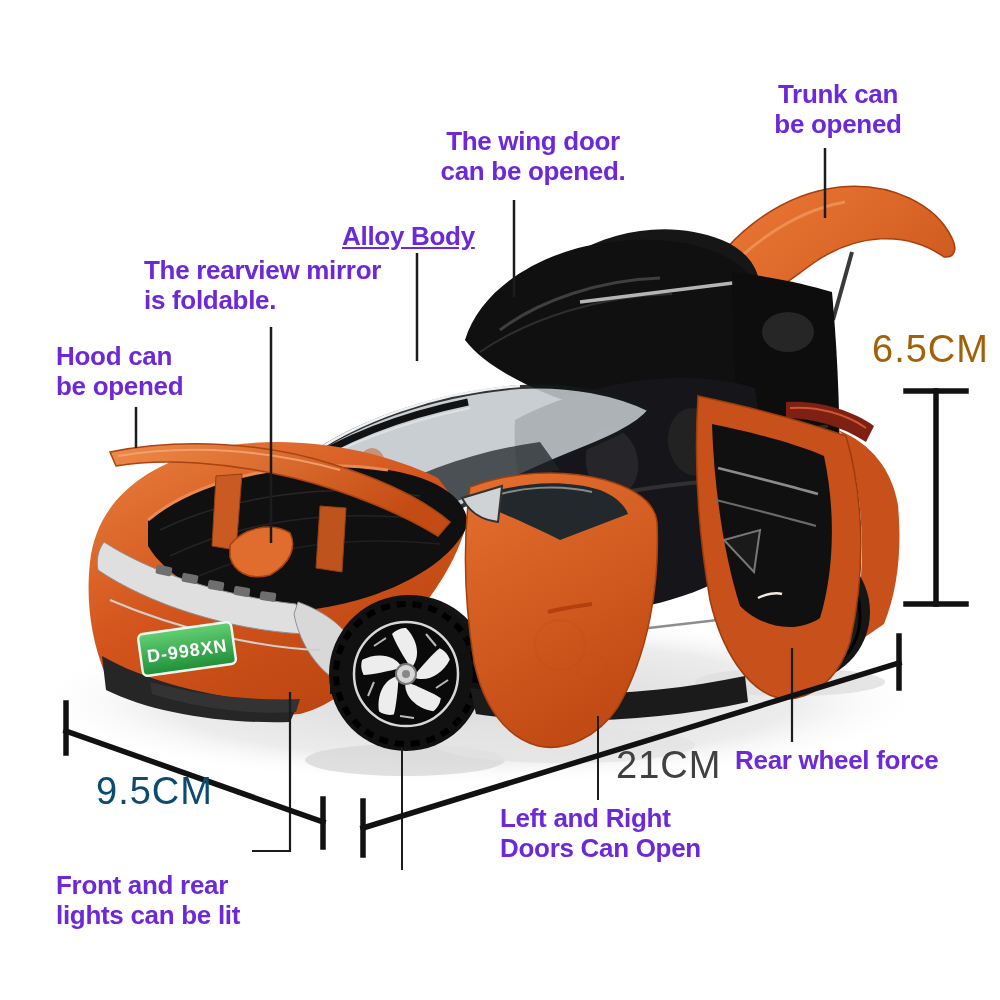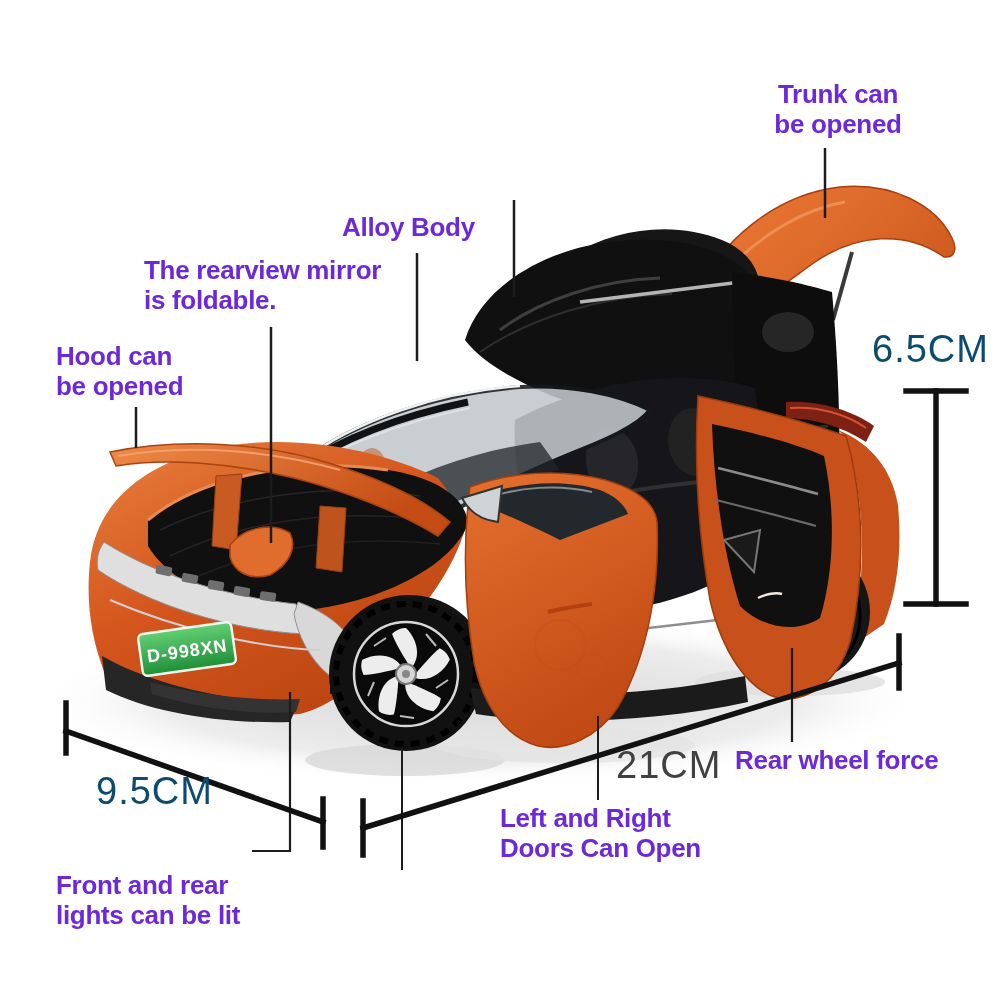--- a/index.html
+++ b/index.html
@@ -2,21 +2,21 @@
 <html><head>
 <meta charset="utf-8">
 <style>
   html,body{margin:0;padding:0;background:#fff;}
   .stage{position:relative;width:1000px;height:1000px;background:#ffffff;overflow:hidden;
          font-family:"Liberation Sans",sans-serif;}
   .ann{position:absolute;font-weight:700;font-size:26px;line-height:1.14;color:#6d28d9;
        white-space:pre-line;letter-spacing:-0.3px;}
   .ann.center{text-align:center;}
   .dim{position:absolute;font-weight:400;font-size:38px;letter-spacing:1px;white-space:nowrap;}
-  .dim-height{color:#0c4a6e;}
+  .dim-height{color:#a16207;}
   .dim-front{color:#0c4a6e;}
   .dim-length{color:#404040;}
   svg{position:absolute;left:0;top:0;}
 </style>
 </head>
 <body>
 
 <div class="stage">
 
   <svg width="1000" height="1000" viewBox="0 0 1000 1000">
@@ -232,22 +232,24 @@
         <path d="M363,801 V855"></path>
         <path d="M363,828 L899,663"></path>
         <path d="M899,636 V688"></path>
       </g>
     </g>
   </svg>
 
   <div class="ann center" style="left:753px;top:80px;width:170px;">Trunk can
 be opened</div>
 
-
-  <div class="ann" style="left:342px;top:213px;">Alloy Body</div>
+  <div class="ann center" style="left:423px;top:127px;width:220px;">The wing door
+can be opened.</div>
+
+  <div class="ann" style="left:342px;top:222px;text-decoration:underline;">Alloy Body</div>
 
   <div class="ann" style="left:144px;top:256px;">The rearview mirror
 is foldable.</div>
 
   <div class="ann" style="left:56px;top:342px;">Hood can
 be opened</div>
 
   <div class="ann" style="left:56px;top:834px;margin-top:37px;">Front and rear
 lights can be lit</div>
 

